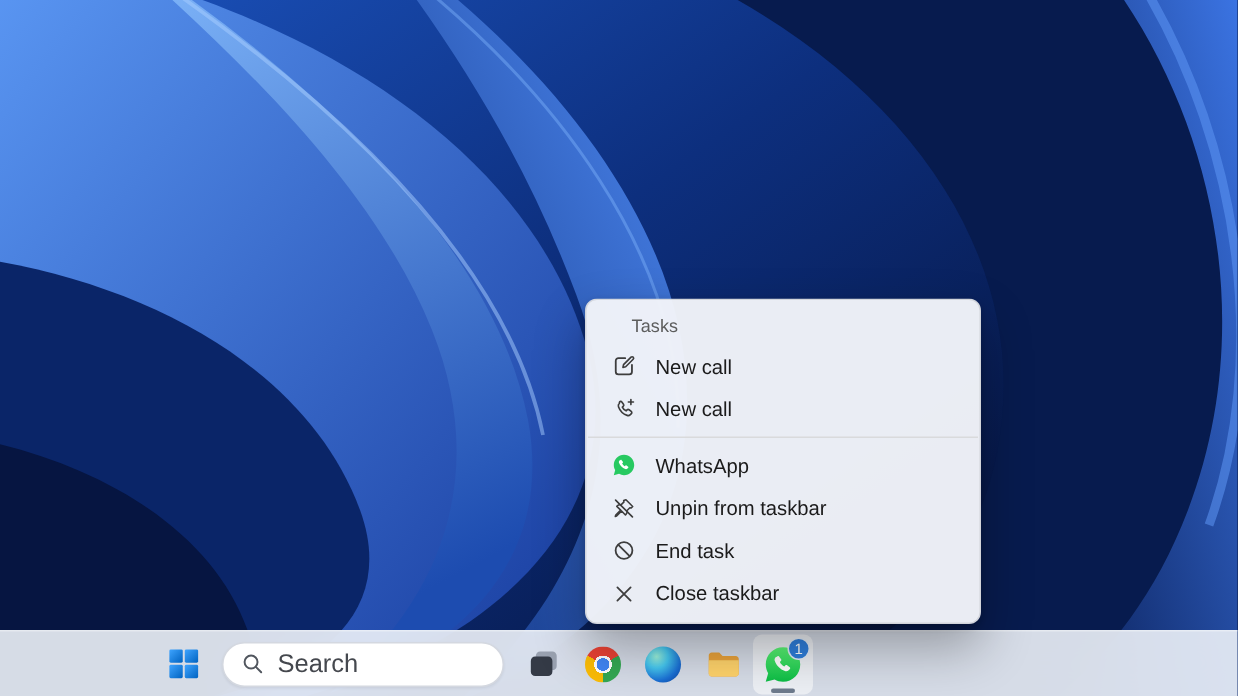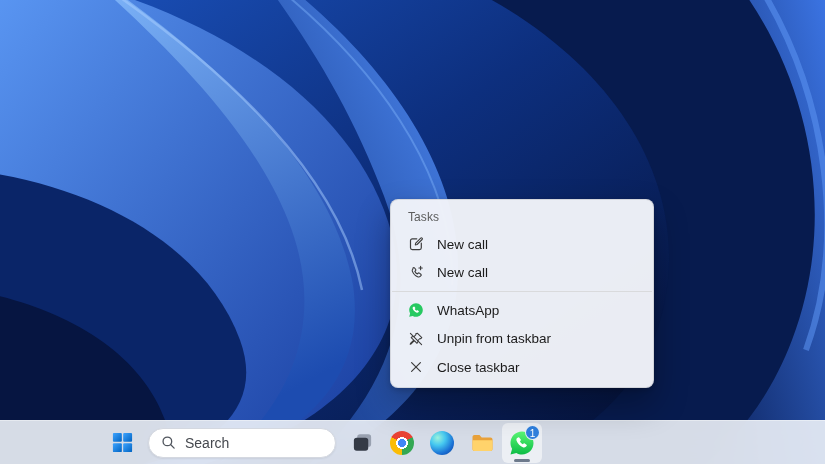--- a/index.html
+++ b/index.html
@@ -13,21 +13,21 @@
   .context-menu {
     position:absolute; left:390px; top:199px; width:264px;
     background:rgba(242,244,249,0.97);
     border:1px solid rgba(0,0,0,0.10);
     border-radius:8px;
     box-shadow:0 16px 34px rgba(0,0,0,0.30), 0 2px 6px rgba(0,0,0,0.18);
     padding:6px 0 5px;
     z-index:5;
   }
   .menu-section-label {
-    font-size:12px; color:#5d5d5d; padding:4px 17px 6px; letter-spacing:0.1px;
+    font-size:12px; color:#5d5d5d; padding:4px 30px 6px; letter-spacing:0.1px;
   }
   .menu-item {
     display:flex; align-items:center; gap:13px;
     height:28.5px; padding:0 17px;
     font-size:13.5px; color:#1b1b1b; cursor:default;
   }
   .menu-item .ico { width:16px; height:16px; flex:0 0 16px; display:flex; align-items:center; justify-content:center; }
   .menu-separator { height:1px; background:#d9dadc; margin:4px 1px; }
 
   
@@ -47,21 +47,21 @@
     display:flex; align-items:center; justify-content:center; cursor:default;
   }
   .tb-btn.active { background:rgba(255,255,255,0.55); }
 
   .search-pill {
     width:188px; height:30px; margin:0 6px;
     border-radius:15px; background:#ffffff;
     border:1px solid #d4d8e0;
     box-shadow:0 1px 2px rgba(0,0,0,0.07);
     display:flex; align-items:center; gap:9px; padding:0 12px;
-    font-size:14px; color:#45484e; cursor:default;
+    font-size:17px; color:#45484e; cursor:default;
   }
 
   .chrome-ball {
     width:24px; height:24px; border-radius:50%;
     background:
       radial-gradient(circle at 50% 50%, #4286f5 0 25%, #ffffff 25% 35%, rgba(0,0,0,0) 35%),
       conic-gradient(from -60deg, #ea4335 0deg 120deg, #34a853 120deg 240deg, #fbbc05 240deg 360deg);
   }
   .edge-ball {
     width:24px; height:24px; border-radius:50%;
@@ -161,20 +161,29 @@
     <div class="menu-item">
       <span class="ico">
         <svg viewBox="0 0 16 16" width="16" height="16">
           <path d="M9.3 2.2l4.5 4.5-1 1-.9-.2-2 2c.25.85.05 1.8-.6 2.45l-.35.35L6.4 9.7l-3.3 3.3-.9.3.3-.9 3.3-3.3-2.6-2.55.35-.35c.65-.65 1.6-.85 2.45-.6l2-2-.2-.9z" fill="none" stroke="#3d3d3d" stroke-width="1.05" stroke-linejoin="round"></path>
           <line x1="2.4" y1="2.4" x2="13.6" y2="13.6" stroke="#3d3d3d" stroke-width="1.1" stroke-linecap="round"></line>
         </svg>
       </span>
       <span>Unpin from taskbar</span>
     </div>
 
+    <div class="menu-item">
+      <span class="ico">
+        <svg viewBox="0 0 16 16" width="16" height="16">
+          <circle cx="8" cy="8" r="5.6" fill="none" stroke="#3d3d3d" stroke-width="1.2"></circle>
+          <line x1="4.1" y1="4.1" x2="11.9" y2="11.9" stroke="#3d3d3d" stroke-width="1.2"></line>
+        </svg>
+      </span>
+      <span>End task</span>
+    </div>
 
     <div class="menu-item">
       <span class="ico">
         <svg viewBox="0 0 16 16" width="16" height="16">
           <path d="M3.6 3.6l8.8 8.8M12.4 3.6l-8.8 8.8" stroke="#3d3d3d" stroke-width="1.2" stroke-linecap="round"></path>
         </svg>
       </span>
       <span>Close taskbar</span>
     </div>
   </div>

